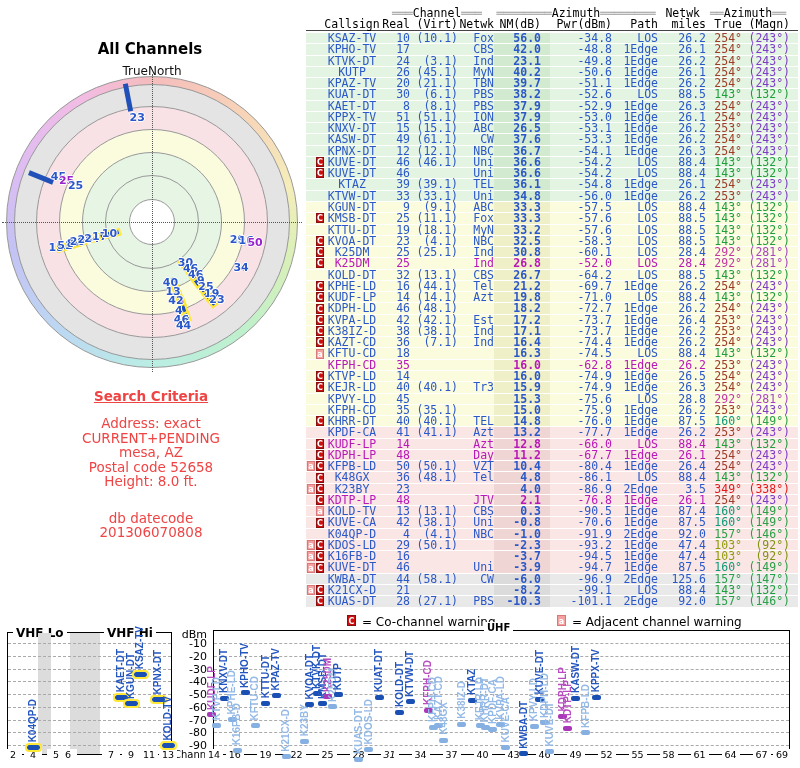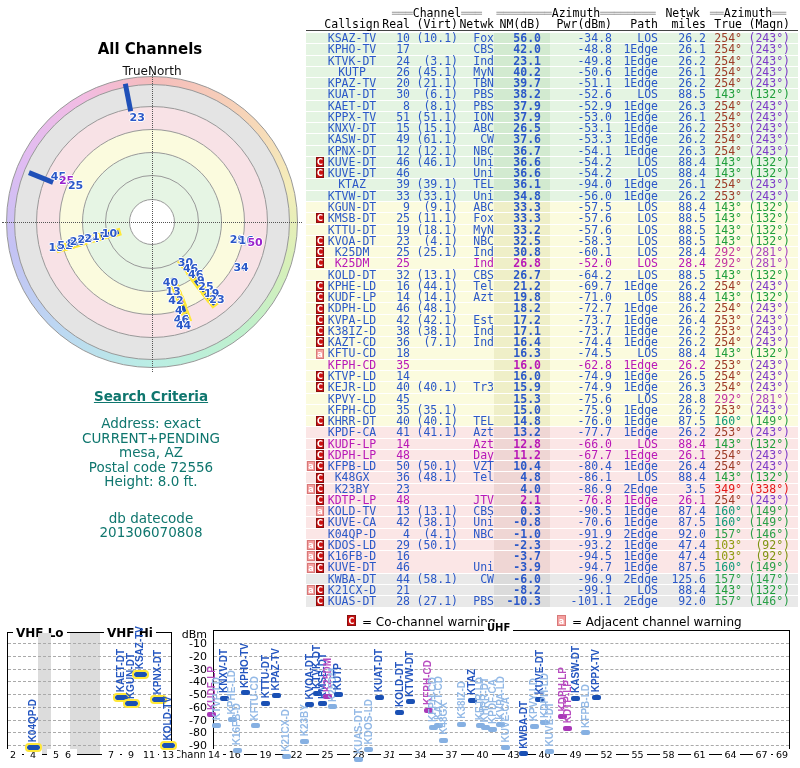--- a/index.html
+++ b/index.html
@@ -9,21 +9,21 @@
 .rainbow{background:conic-gradient(from 0deg,#f5bcbc 0deg,#f7d4b8 40deg,#f5edba 75deg,#d9f0b8 105deg,#bff0cc 140deg,#baeee4 180deg,#bcd8f2 220deg,#c4c2f4 260deg,#e0bcf2 295deg,#f2bce4 330deg,#f5bcbc 360deg)}
 .ptick{position:absolute}
 .ptick-hl{outline:2px solid #ffe838}
 .plab{position:absolute;font:bold 11px "DejaVu Sans",sans-serif;color:#2b58c8;white-space:nowrap;
   text-shadow:1px 0 #fff,-1px 0 #fff,0 1px #fff,0 -1px #fff}
 .xhair{position:absolute}
 #polar-title{position:absolute;left:40px;top:40px;width:220px;text-align:center;font:bold 15px "DejaVu Sans",sans-serif;color:#000}
 #polar-sub{position:absolute;left:52px;top:64px;width:200px;text-align:center;font:12px "DejaVu Sans",sans-serif;color:#111}
 #north{position:absolute;left:168px;top:81px;font:12px "DejaVu Sans",sans-serif;color:#e02020}
 
-#search{position:absolute;left:25px;top:388px;width:252px;text-align:center;font:13.5px "DejaVu Sans",sans-serif;color:#0f766e}
+#search{position:absolute;left:25px;top:388px;width:252px;text-align:center;font:13.5px "DejaVu Sans",sans-serif;color:#ef4444}
 #search .sc-title{font-weight:bold;text-decoration:underline;margin-bottom:12px}
 #search .sc-line{line-height:14.5px}
 #search .sc-db{margin-top:22px;line-height:14.5px}
 #tvlink{position:absolute;left:25px;top:588px;width:252px;text-align:center;font:12.5px "DejaVu Sans",sans-serif}
 #tvlink a{color:#2222cc;text-decoration:underline;cursor:pointer}
 
 #tv-table{position:absolute;left:306px;top:8px;width:492px;font-family:"DejaVu Sans Mono",monospace}
 .thead{display:flex;height:11px;font:11.5px/11px "DejaVu Sans Mono",monospace;color:#000}
 .thead2{display:flex;height:11px;font:11.5px/11px "DejaVu Sans Mono",monospace;color:#000;border-bottom:1px solid #444;margin-bottom:2px}
 .gdash{color:#9a9a9a}
@@ -71,21 +71,21 @@
   <div id="polar-title">All Channels</div>
   <div id="polar-sub">TrueNorth</div>
   <div id="polar-host"></div>
   <div id="north">N</div>
 
   <div id="search">
     <div class="sc-title">Search Criteria</div>
     <div class="sc-line">Address: exact</div>
     <div class="sc-line">CURRENT+PENDING</div>
     <div class="sc-line">mesa, AZ</div>
-    <div class="sc-line">Postal code 72556</div>
+    <div class="sc-line">Postal code 52658</div>
     <div class="sc-line">Height: 8.0 ft.</div>
     <div class="sc-db">
       <div>db datecode</div>
       <div>201306070808</div>
     </div>
   </div>
 
   <div id="tv-table">
     <div class="thead">
       <span class="cell cw"></span>
@@ -284,21 +284,21 @@
           <span class="cell cat" style="color: rgb(31, 158, 60);">143°</span>
           <span class="cell cam" style="color: rgb(31, 158, 60);">(132°)</span>
         </div>
         <div class="trow b-g">
           <span class="cell cw"></span>
           <span class="cell cc">KTAZ</span>
           <span class="cell cr">39</span>
           <span class="cell cv">(39.1)</span>
           <span class="cell cn">TEL</span>
           <span class="cell cm">36.1</span>
-          <span class="cell cp">-94.0</span>
+          <span class="cell cp">-54.8</span>
           <span class="cell cpa">1Edge</span>
           <span class="cell cmi">26.1</span>
           <span class="cell cat" style="color: rgb(158, 60, 40);">254°</span>
           <span class="cell cam" style="color: rgb(126, 60, 200);">(243°)</span>
         </div>
         <div class="trow b-g">
           <span class="cell cw"></span>
           <span class="cell cc">KTVW-DT</span>
           <span class="cell cr">33</span>
           <span class="cell cv">(33.1)</span>

